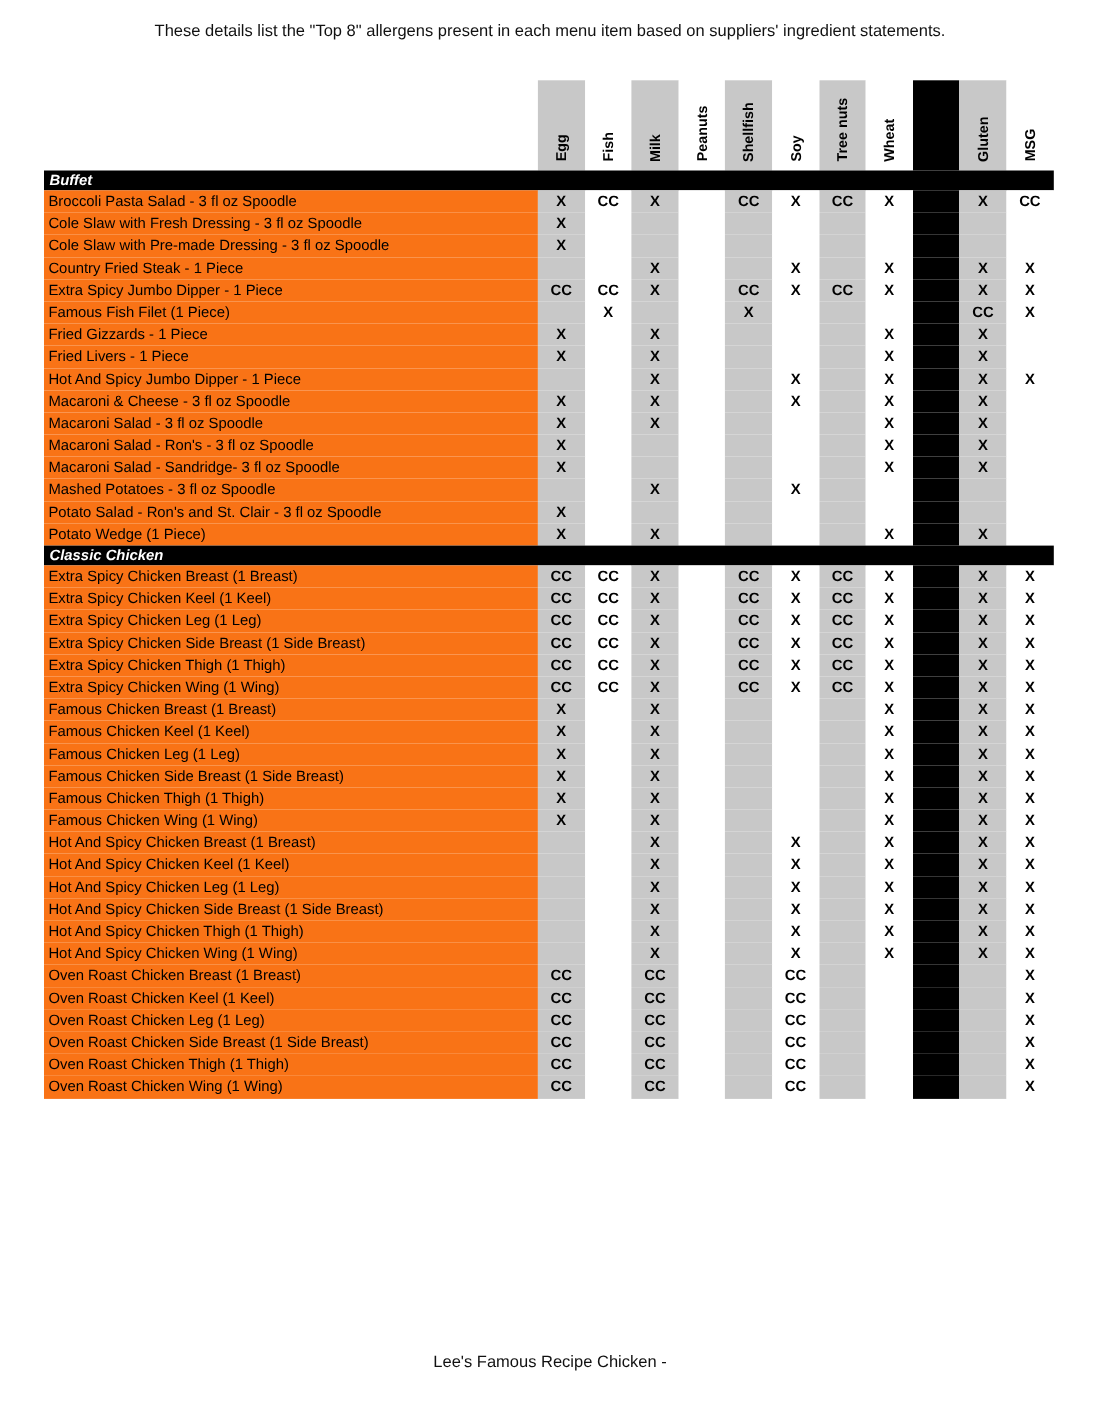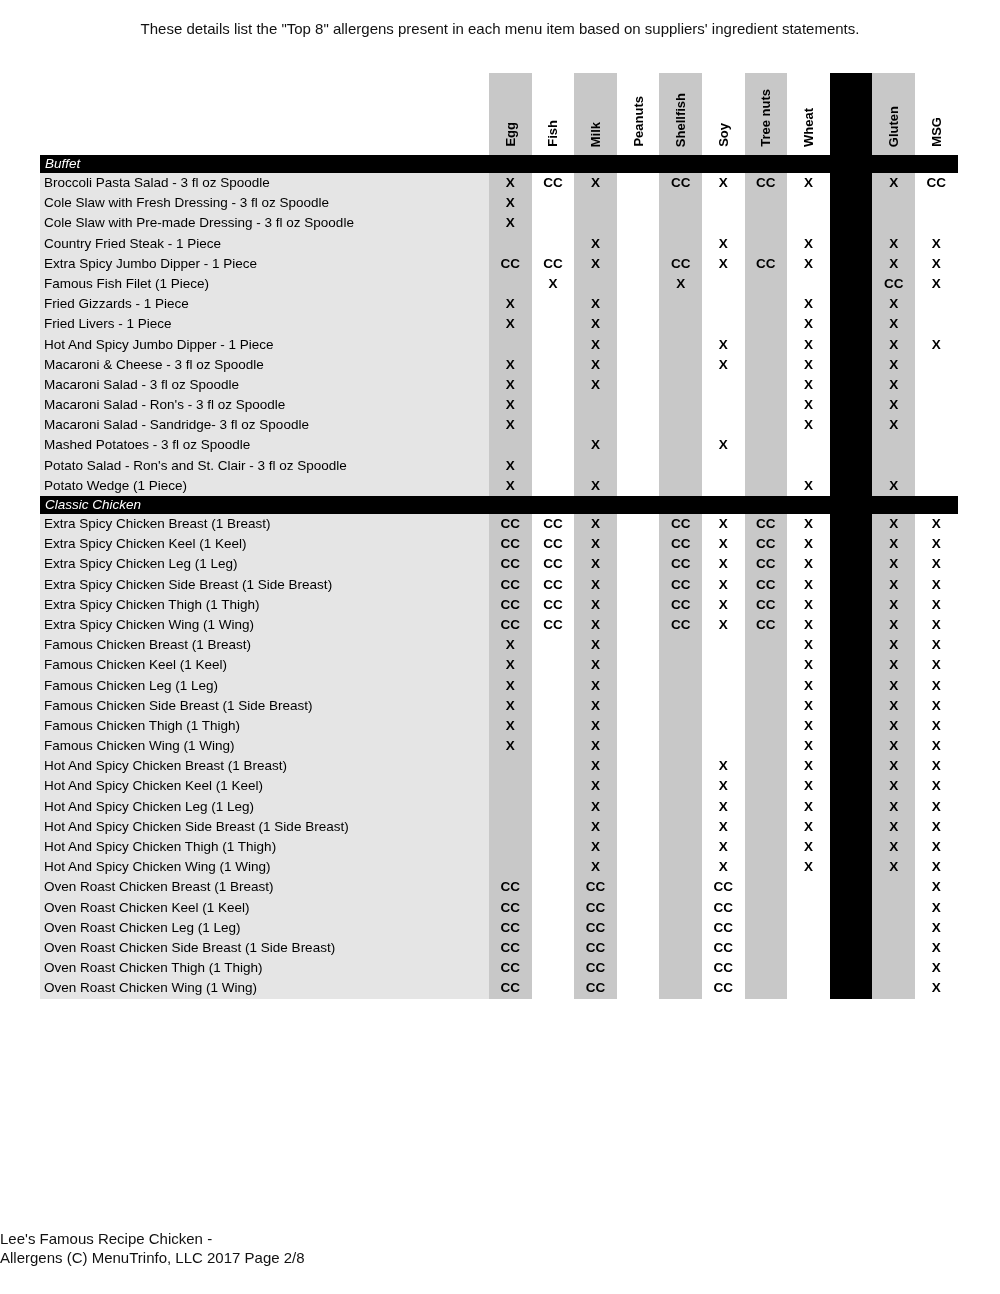--- a/index.html
+++ b/index.html
@@ -36,40 +36,40 @@
     font-weight:bold;font-size:13px;
     white-space:nowrap;
   }
   .gray{background:var(--shade,#c8c8c8);}
   .white{background:#ffffff;}
   .blackcol{background:#000000;}
   .section-bar{
     grid-column:1 / -1;
     height:18px;line-height:18px;
     background:#000000;color:#ffffff;
-    font-weight:normal;font-style:italic;
+    font-weight:bold;font-style:italic;
     font-size:13.5px;
     padding-left:5px;box-sizing:border-box;
   }
   .row{display:contents;}
   .name{
     height:20.2px;line-height:20.2px;
     font-size:13.5px;
     padding-left:4px;box-sizing:border-box;
     white-space:nowrap;overflow:hidden;
-    background:#e5e5e5;
+    background:#f97316;
   }
   .cell{
     height:20.2px;line-height:20.2px;
     text-align:center;
     font-weight:bold;font-size:13.5px;
   }
   .footer{
     position:absolute;top:1229px;left:0;width:1000px;
-    text-align:left;
+    text-align:center;
     font-size:15px;line-height:19px;
     color:#111111;
   }
 </style>
 </head>
 <body>
 
 <div class="page">
 
   <div class="intro">
@@ -98,16 +98,15 @@
         </div><div class="col-head blackcol"></div><div class="col-head gray">
           <span>Gluten</span>
         </div><div class="col-head white">
           <span>MSG</span>
         </div></div>
     <div style="display:contents"><div class="section-bar">Buffet</div><div class="row"><div class="name">Broccoli Pasta Salad - 3 fl oz Spoodle</div><div class="cell gray">X</div><div class="cell white">CC</div><div class="cell gray">X</div><div class="cell white"></div><div class="cell gray">CC</div><div class="cell white">X</div><div class="cell gray">CC</div><div class="cell white">X</div><div class="cell blackcol"></div><div class="cell gray">X</div><div class="cell white">CC</div></div><div class="row"><div class="name">Cole Slaw with Fresh Dressing - 3 fl oz Spoodle</div><div class="cell gray">X</div><div class="cell white"></div><div class="cell gray"></div><div class="cell white"></div><div class="cell gray"></div><div class="cell white"></div><div class="cell gray"></div><div class="cell white"></div><div class="cell blackcol"></div><div class="cell gray"></div><div class="cell white"></div></div><div class="row"><div class="name">Cole Slaw with Pre-made Dressing - 3 fl oz Spoodle</div><div class="cell gray">X</div><div class="cell white"></div><div class="cell gray"></div><div class="cell white"></div><div class="cell gray"></div><div class="cell white"></div><div class="cell gray"></div><div class="cell white"></div><div class="cell blackcol"></div><div class="cell gray"></div><div class="cell white"></div></div><div class="row"><div class="name">Country Fried Steak - 1 Piece</div><div class="cell gray"></div><div class="cell white"></div><div class="cell gray">X</div><div class="cell white"></div><div class="cell gray"></div><div class="cell white">X</div><div class="cell gray"></div><div class="cell white">X</div><div class="cell blackcol"></div><div class="cell gray">X</div><div class="cell white">X</div></div><div class="row"><div class="name">Extra Spicy Jumbo Dipper - 1 Piece</div><div class="cell gray">CC</div><div class="cell white">CC</div><div class="cell gray">X</div><div class="cell white"></div><div class="cell gray">CC</div><div class="cell white">X</div><div class="cell gray">CC</div><div class="cell white">X</div><div class="cell blackcol"></div><div class="cell gray">X</div><div class="cell white">X</div></div><div class="row"><div class="name">Famous Fish Filet (1 Piece)</div><div class="cell gray"></div><div class="cell white">X</div><div class="cell gray"></div><div class="cell white"></div><div class="cell gray">X</div><div class="cell white"></div><div class="cell gray"></div><div class="cell white"></div><div class="cell blackcol"></div><div class="cell gray">CC</div><div class="cell white">X</div></div><div class="row"><div class="name">Fried Gizzards - 1 Piece</div><div class="cell gray">X</div><div class="cell white"></div><div class="cell gray">X</div><div class="cell white"></div><div class="cell gray"></div><div class="cell white"></div><div class="cell gray"></div><div class="cell white">X</div><div class="cell blackcol"></div><div class="cell gray">X</div><div class="cell white"></div></div><div class="row"><div class="name">Fried Livers - 1 Piece</div><div class="cell gray">X</div><div class="cell white"></div><div class="cell gray">X</div><div class="cell white"></div><div class="cell gray"></div><div class="cell white"></div><div class="cell gray"></div><div class="cell white">X</div><div class="cell blackcol"></div><div class="cell gray">X</div><div class="cell white"></div></div><div class="row"><div class="name">Hot And Spicy Jumbo Dipper - 1 Piece</div><div class="cell gray"></div><div class="cell white"></div><div class="cell gray">X</div><div class="cell white"></div><div class="cell gray"></div><div class="cell white">X</div><div class="cell gray"></div><div class="cell white">X</div><div class="cell blackcol"></div><div class="cell gray">X</div><div class="cell white">X</div></div><div class="row"><div class="name">Macaroni &amp; Cheese - 3 fl oz Spoodle</div><div class="cell gray">X</div><div class="cell white"></div><div class="cell gray">X</div><div class="cell white"></div><div class="cell gray"></div><div class="cell white">X</div><div class="cell gray"></div><div class="cell white">X</div><div class="cell blackcol"></div><div class="cell gray">X</div><div class="cell white"></div></div><div class="row"><div class="name">Macaroni Salad - 3 fl oz Spoodle</div><div class="cell gray">X</div><div class="cell white"></div><div class="cell gray">X</div><div class="cell white"></div><div class="cell gray"></div><div class="cell white"></div><div class="cell gray"></div><div class="cell white">X</div><div class="cell blackcol"></div><div class="cell gray">X</div><div class="cell white"></div></div><div class="row"><div class="name">Macaroni Salad - Ron's - 3 fl oz Spoodle</div><div class="cell gray">X</div><div class="cell white"></div><div class="cell gray"></div><div class="cell white"></div><div class="cell gray"></div><div class="cell white"></div><div class="cell gray"></div><div class="cell white">X</div><div class="cell blackcol"></div><div class="cell gray">X</div><div class="cell white"></div></div><div class="row"><div class="name">Macaroni Salad - Sandridge- 3 fl oz Spoodle</div><div class="cell gray">X</div><div class="cell white"></div><div class="cell gray"></div><div class="cell white"></div><div class="cell gray"></div><div class="cell white"></div><div class="cell gray"></div><div class="cell white">X</div><div class="cell blackcol"></div><div class="cell gray">X</div><div class="cell white"></div></div><div class="row"><div class="name">Mashed Potatoes - 3 fl oz Spoodle</div><div class="cell gray"></div><div class="cell white"></div><div class="cell gray">X</div><div class="cell white"></div><div class="cell gray"></div><div class="cell white">X</div><div class="cell gray"></div><div class="cell white"></div><div class="cell blackcol"></div><div class="cell gray"></div><div class="cell white"></div></div><div class="row"><div class="name">Potato Salad - Ron's and St. Clair - 3 fl oz Spoodle</div><div class="cell gray">X</div><div class="cell white"></div><div class="cell gray"></div><div class="cell white"></div><div class="cell gray"></div><div class="cell white"></div><div class="cell gray"></div><div class="cell white"></div><div class="cell blackcol"></div><div class="cell gray"></div><div class="cell white"></div></div><div class="row"><div class="name">Potato Wedge (1 Piece)</div><div class="cell gray">X</div><div class="cell white"></div><div class="cell gray">X</div><div class="cell white"></div><div class="cell gray"></div><div class="cell white"></div><div class="cell gray"></div><div class="cell white">X</div><div class="cell blackcol"></div><div class="cell gray">X</div><div class="cell white"></div></div><div class="section-bar">Classic Chicken</div><div class="row"><div class="name">Extra Spicy Chicken Breast (1 Breast)</div><div class="cell gray">CC</div><div class="cell white">CC</div><div class="cell gray">X</div><div class="cell white"></div><div class="cell gray">CC</div><div class="cell white">X</div><div class="cell gray">CC</div><div class="cell white">X</div><div class="cell blackcol"></div><div class="cell gray">X</div><div class="cell white">X</div></div><div class="row"><div class="name">Extra Spicy Chicken Keel (1 Keel)</div><div class="cell gray">CC</div><div class="cell white">CC</div><div class="cell gray">X</div><div class="cell white"></div><div class="cell gray">CC</div><div class="cell white">X</div><div class="cell gray">CC</div><div class="cell white">X</div><div class="cell blackcol"></div><div class="cell gray">X</div><div class="cell white">X</div></div><div class="row"><div class="name">Extra Spicy Chicken Leg (1 Leg)</div><div class="cell gray">CC</div><div class="cell white">CC</div><div class="cell gray">X</div><div class="cell white"></div><div class="cell gray">CC</div><div class="cell white">X</div><div class="cell gray">CC</div><div class="cell white">X</div><div class="cell blackcol"></div><div class="cell gray">X</div><div class="cell white">X</div></div><div class="row"><div class="name">Extra Spicy Chicken Side Breast (1 Side Breast)</div><div class="cell gray">CC</div><div class="cell white">CC</div><div class="cell gray">X</div><div class="cell white"></div><div class="cell gray">CC</div><div class="cell white">X</div><div class="cell gray">CC</div><div class="cell white">X</div><div class="cell blackcol"></div><div class="cell gray">X</div><div class="cell white">X</div></div><div class="row"><div class="name">Extra Spicy Chicken Thigh (1 Thigh)</div><div class="cell gray">CC</div><div class="cell white">CC</div><div class="cell gray">X</div><div class="cell white"></div><div class="cell gray">CC</div><div class="cell white">X</div><div class="cell gray">CC</div><div class="cell white">X</div><div class="cell blackcol"></div><div class="cell gray">X</div><div class="cell white">X</div></div><div class="row"><div class="name">Extra Spicy Chicken Wing (1 Wing)</div><div class="cell gray">CC</div><div class="cell white">CC</div><div class="cell gray">X</div><div class="cell white"></div><div class="cell gray">CC</div><div class="cell white">X</div><div class="cell gray">CC</div><div class="cell white">X</div><div class="cell blackcol"></div><div class="cell gray">X</div><div class="cell white">X</div></div><div class="row"><div class="name">Famous Chicken Breast (1 Breast)</div><div class="cell gray">X</div><div class="cell white"></div><div class="cell gray">X</div><div class="cell white"></div><div class="cell gray"></div><div class="cell white"></div><div class="cell gray"></div><div class="cell white">X</div><div class="cell blackcol"></div><div class="cell gray">X</div><div class="cell white">X</div></div><div class="row"><div class="name">Famous Chicken Keel (1 Keel)</div><div class="cell gray">X</div><div class="cell white"></div><div class="cell gray">X</div><div class="cell white"></div><div class="cell gray"></div><div class="cell white"></div><div class="cell gray"></div><div class="cell white">X</div><div class="cell blackcol"></div><div class="cell gray">X</div><div class="cell white">X</div></div><div class="row"><div class="name">Famous Chicken Leg (1 Leg)</div><div class="cell gray">X</div><div class="cell white"></div><div class="cell gray">X</div><div class="cell white"></div><div class="cell gray"></div><div class="cell white"></div><div class="cell gray"></div><div class="cell white">X</div><div class="cell blackcol"></div><div class="cell gray">X</div><div class="cell white">X</div></div><div class="row"><div class="name">Famous Chicken Side Breast (1 Side Breast)</div><div class="cell gray">X</div><div class="cell white"></div><div class="cell gray">X</div><div class="cell white"></div><div class="cell gray"></div><div class="cell white"></div><div class="cell gray"></div><div class="cell white">X</div><div class="cell blackcol"></div><div class="cell gray">X</div><div class="cell white">X</div></div><div class="row"><div class="name">Famous Chicken Thigh (1 Thigh)</div><div class="cell gray">X</div><div class="cell white"></div><div class="cell gray">X</div><div class="cell white"></div><div class="cell gray"></div><div class="cell white"></div><div class="cell gray"></div><div class="cell white">X</div><div class="cell blackcol"></div><div class="cell gray">X</div><div class="cell white">X</div></div><div class="row"><div class="name">Famous Chicken Wing (1 Wing)</div><div class="cell gray">X</div><div class="cell white"></div><div class="cell gray">X</div><div class="cell white"></div><div class="cell gray"></div><div class="cell white"></div><div class="cell gray"></div><div class="cell white">X</div><div class="cell blackcol"></div><div class="cell gray">X</div><div class="cell white">X</div></div><div class="row"><div class="name">Hot And Spicy Chicken Breast (1 Breast)</div><div class="cell gray"></div><div class="cell white"></div><div class="cell gray">X</div><div class="cell white"></div><div class="cell gray"></div><div class="cell white">X</div><div class="cell gray"></div><div class="cell white">X</div><div class="cell blackcol"></div><div class="cell gray">X</div><div class="cell white">X</div></div><div class="row"><div class="name">Hot And Spicy Chicken Keel (1 Keel)</div><div class="cell gray"></div><div class="cell white"></div><div class="cell gray">X</div><div class="cell white"></div><div class="cell gray"></div><div class="cell white">X</div><div class="cell gray"></div><div class="cell white">X</div><div class="cell blackcol"></div><div class="cell gray">X</div><div class="cell white">X</div></div><div class="row"><div class="name">Hot And Spicy Chicken Leg (1 Leg)</div><div class="cell gray"></div><div class="cell white"></div><div class="cell gray">X</div><div class="cell white"></div><div class="cell gray"></div><div class="cell white">X</div><div class="cell gray"></div><div class="cell white">X</div><div class="cell blackcol"></div><div class="cell gray">X</div><div class="cell white">X</div></div><div class="row"><div class="name">Hot And Spicy Chicken Side Breast (1 Side Breast)</div><div class="cell gray"></div><div class="cell white"></div><div class="cell gray">X</div><div class="cell white"></div><div class="cell gray"></div><div class="cell white">X</div><div class="cell gray"></div><div class="cell white">X</div><div class="cell blackcol"></div><div class="cell gray">X</div><div class="cell white">X</div></div><div class="row"><div class="name">Hot And Spicy Chicken Thigh (1 Thigh)</div><div class="cell gray"></div><div class="cell white"></div><div class="cell gray">X</div><div class="cell white"></div><div class="cell gray"></div><div class="cell white">X</div><div class="cell gray"></div><div class="cell white">X</div><div class="cell blackcol"></div><div class="cell gray">X</div><div class="cell white">X</div></div><div class="row"><div class="name">Hot And Spicy Chicken Wing (1 Wing)</div><div class="cell gray"></div><div class="cell white"></div><div class="cell gray">X</div><div class="cell white"></div><div class="cell gray"></div><div class="cell white">X</div><div class="cell gray"></div><div class="cell white">X</div><div class="cell blackcol"></div><div class="cell gray">X</div><div class="cell white">X</div></div><div class="row"><div class="name">Oven Roast Chicken Breast (1 Breast)</div><div class="cell gray">CC</div><div class="cell white"></div><div class="cell gray">CC</div><div class="cell white"></div><div class="cell gray"></div><div class="cell white">CC</div><div class="cell gray"></div><div class="cell white"></div><div class="cell blackcol"></div><div class="cell gray"></div><div class="cell white">X</div></div><div class="row"><div class="name">Oven Roast Chicken Keel (1 Keel)</div><div class="cell gray">CC</div><div class="cell white"></div><div class="cell gray">CC</div><div class="cell white"></div><div class="cell gray"></div><div class="cell white">CC</div><div class="cell gray"></div><div class="cell white"></div><div class="cell blackcol"></div><div class="cell gray"></div><div class="cell white">X</div></div><div class="row"><div class="name">Oven Roast Chicken Leg (1 Leg)</div><div class="cell gray">CC</div><div class="cell white"></div><div class="cell gray">CC</div><div class="cell white"></div><div class="cell gray"></div><div class="cell white">CC</div><div class="cell gray"></div><div class="cell white"></div><div class="cell blackcol"></div><div class="cell gray"></div><div class="cell white">X</div></div><div class="row"><div class="name">Oven Roast Chicken Side Breast (1 Side Breast)</div><div class="cell gray">CC</div><div class="cell white"></div><div class="cell gray">CC</div><div class="cell white"></div><div class="cell gray"></div><div class="cell white">CC</div><div class="cell gray"></div><div class="cell white"></div><div class="cell blackcol"></div><div class="cell gray"></div><div class="cell white">X</div></div><div class="row"><div class="name">Oven Roast Chicken Thigh (1 Thigh)</div><div class="cell gray">CC</div><div class="cell white"></div><div class="cell gray">CC</div><div class="cell white"></div><div class="cell gray"></div><div class="cell white">CC</div><div class="cell gray"></div><div class="cell white"></div><div class="cell blackcol"></div><div class="cell gray"></div><div class="cell white">X</div></div><div class="row"><div class="name">Oven Roast Chicken Wing (1 Wing)</div><div class="cell gray">CC</div><div class="cell white"></div><div class="cell gray">CC</div><div class="cell white"></div><div class="cell gray"></div><div class="cell white">CC</div><div class="cell gray"></div><div class="cell white"></div><div class="cell blackcol"></div><div class="cell gray"></div><div class="cell white">X</div></div></div>
   </div>
 
   <div class="footer">
     <div>Lee's Famous Recipe Chicken -</div>
-    <div>Allergens (C) MenuTrinfo, LLC 2017 Page 2/8</div>
   </div>
 
 </div>
 
 </body></html>

